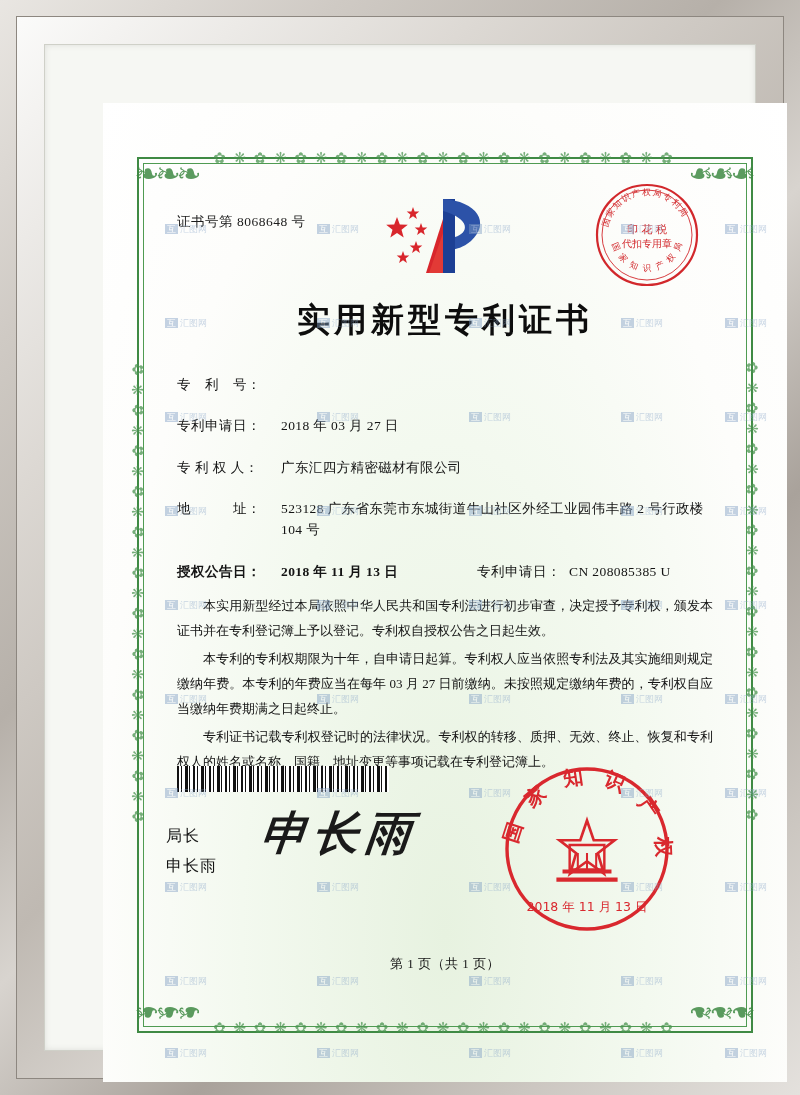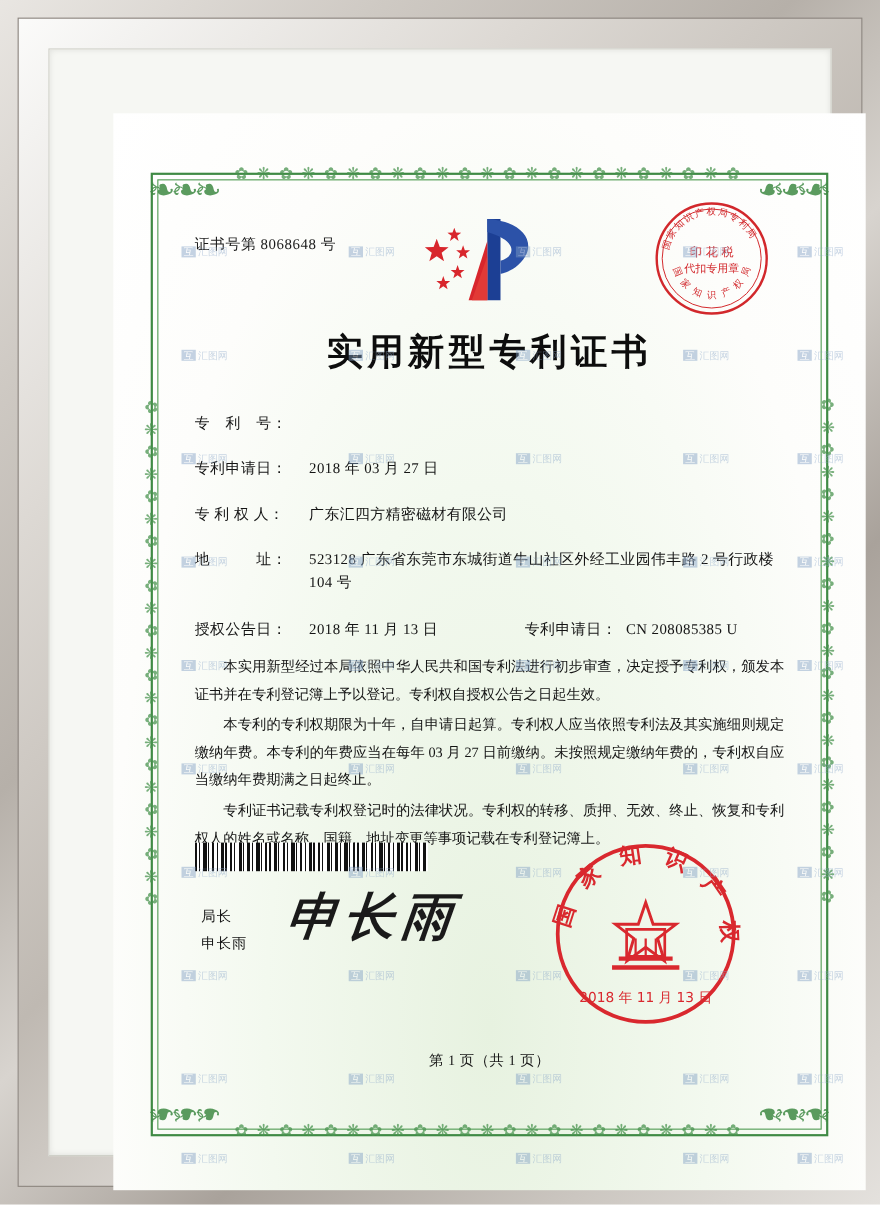--- a/index.html
+++ b/index.html
@@ -148,21 +148,21 @@
     width: 104px;
     flex: 0 0 104px;
     letter-spacing: .5px;
   }
   .fvalue {
     flex: 1;
     letter-spacing: .4px;
   }
   .frow.tworow .fvalue { line-height: 1.55; }
   .frow.pub { margin-bottom: 14px; }
-  .pub-left { width: 300px; flex: 0 0 300px; display: flex; }
+  .pub-left { width: 300px; flex: 0 0 300px; display: flex; font-weight: bold; }
   .pub-right { display: flex; }
   .pub-right .flabel { width: 92px; flex: 0 0 92px; }
 
   
   .paras {
     position: absolute;
     left: 74px; top: 490px;
     width: 536px;
     font-size: 13px;
     color: #131313;
@@ -181,22 +181,22 @@
     width: 212px; height: 26px;
     background:
       repeating-linear-gradient(to right,
         #111 0 2px, #fff 2px 4px, #111 4px 5px, #fff 5px 8px,
         #111 8px 11px, #fff 11px 12px, #111 12px 13px, #fff 13px 16px);
   }
 
   
   .sig-label {
     position: absolute;
-    left: 80px; top: 718px;
-    font-size: 13px;
+    left: 63px; top: 718px;
+    font-size: 16px;
     color: #141414;
     line-height: 1.9;
     letter-spacing: 1px;
   }
   .sig-script {
     position: absolute;
     left: 158px; top: 700px;
     font-size: 46px;
     color: #1a1a1a;
     font-family: "Liberation Serif", "DejaVu Serif", serif;

